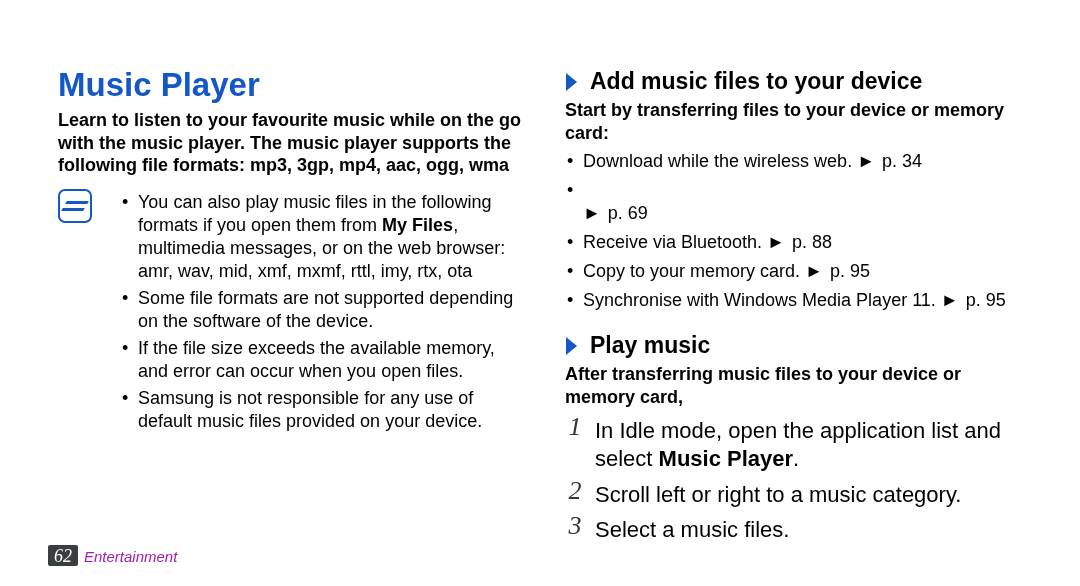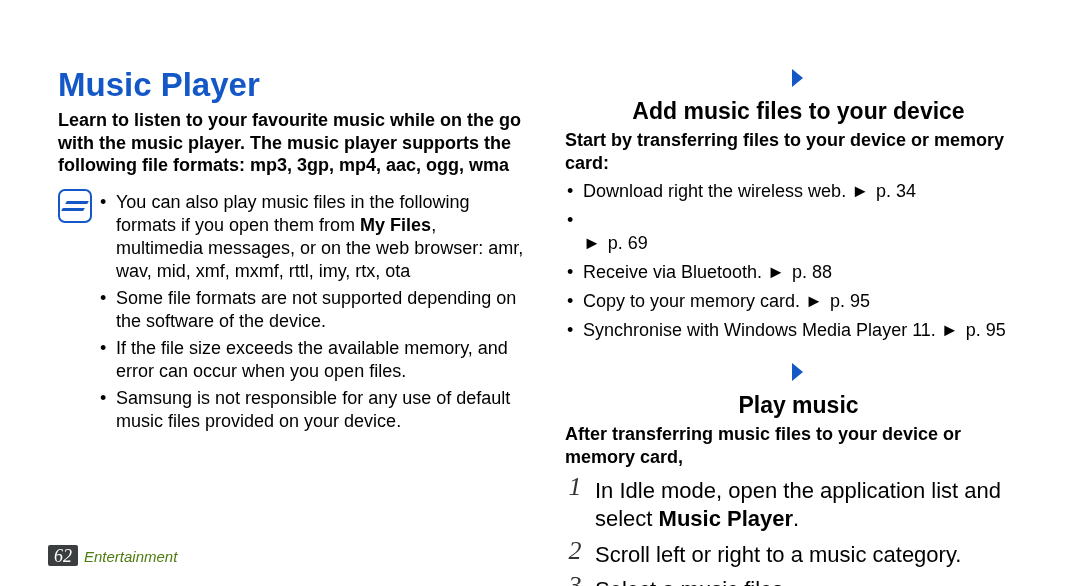--- a/index.html
+++ b/index.html
@@ -1,38 +1,38 @@
 <!DOCTYPE html>
 <html><head>
 <meta charset="utf-8">
 <style>
   html,body{margin:0;padding:0;width:1080px;height:586px;background:#fff;font-family:"Segoe UI",Arial,Helvetica,sans-serif;color:#000;}
   .page{position:relative;width:1080px;height:586px;box-sizing:border-box;padding:68px 48px 0 58px;}
   .cols{display:flex;gap:40px;}
   .col{flex:1 1 0;min-width:0;}
   .h1{color:#1457c7;font-size:33px;font-weight:700;line-height:1;margin:0 0 8px;}
   .p{font-size:18px;line-height:1.25;margin:0 0 6px;font-weight:bold;}
-  .note-row{display:flex;gap:6px;margin-top:10px;}
+  .note-row{display:flex;gap:28px;margin-top:10px;}
   .note-icon-box{width:30px;height:30px;border:2px solid #1457c7;border-radius:7px;display:flex;align-items:center;justify-content:center;flex:0 0 30px;margin-top:2px;}
   .note-icon-slash{width:22px;height:4px;border-top:3px solid #1457c7;border-bottom:3px solid #1457c7;transform:skewX(-30deg);}
   .blist{list-style:none;padding:0;margin:0;}
   .blist>li{position:relative;padding-left:18px;font-size:18px;line-height:1.28;margin:4px 0;}
   .blist>li::before{content:"•";position:absolute;left:2px;top:0;}
-  .sub-h{font-weight:700;font-size:23px;margin:0 0 4px;display:flex;align-items:center;gap:10px;flex-direction:column;}
+  .sub-h{font-weight:700;font-size:23px;margin:0 0 4px;display:flex;align-items:center;gap:10px;}
   .chev{display:inline-block;}
   .chev svg{display:block;}
   .sub-h.second{margin-top:18px;}
   b{font-weight:700;}
   .steps{margin-top:6px;}
   .step{display:flex;gap:10px;align-items:flex-start;margin:4px 0;}
   .step-n{font-size:26px;font-style:italic;font-family:"Times New Roman",Times,serif;color:#333;line-height:1;width:20px;text-align:center;flex:0 0 20px;}
   .step-t{font-size:22px;line-height:1.28;padding-top:3px;}
   .footer{position:absolute;left:48px;bottom:20px;display:flex;align-items:flex-end;gap:6px;}
   .pg{background:#3a3e3f;color:#fff;font-style:italic;font-family:"Times New Roman",Times,serif;font-size:18px;padding:2px 6px 1px 6px;border-radius:2px;line-height:1;display:inline-block;}
-  .sect{font-style:italic;font-size:15px;color:#4d7c0f;padding-bottom:1px;}
+  .sect{font-style:italic;font-size:15px;color:#a21caf;padding-bottom:1px;}
   .tri{display:inline-block;vertical-align:middle;margin:0 2px 2px 0;}
 </style>
 </head>
 <body>
 
 <div class="page">
   <div class="cols">
 
     <div class="col">
       <h1 class="h1">Music Player</h1>
@@ -58,21 +58,21 @@
       <div class="sub-h">
         <span class="chev">
           <svg width="15" height="20" viewBox="0 0 15 20">
               <path d="M1 1 L12 10 L1 19 Z" fill="#1457c7"></path>
             </svg>
         </span>
         <span>Add music files to your device</span>
       </div>
       <p class="p">Start by transferring files to your device or memory card:</p>
       <ul class="blist">
-        <li><span>Download right the wireless web. </span><span class="tri">►</span> <span>p. 34</span></li>
+        <li><span>Download while the wireless web. </span><span class="tri">►</span> <span>p. 34</span></li>
         <li><br><span class="tri">►</span> <span>p. 69</span></li>
         <li><span>Receive via Bluetooth. </span><span class="tri">►</span> <span>p. 88</span></li>
         <li><span>Copy to your memory card. </span><span class="tri">►</span> <span>p. 95</span></li>
         <li><span>Synchronise with Windows Media Player 11. </span><span class="tri">►</span> <span>p. 95</span></li>
       </ul>
 
       <div class="sub-h second">
         <span class="chev">
           <svg width="15" height="20" viewBox="0 0 15 20">
               <path d="M1 1 L12 10 L1 19 Z" fill="#1457c7"></path>

